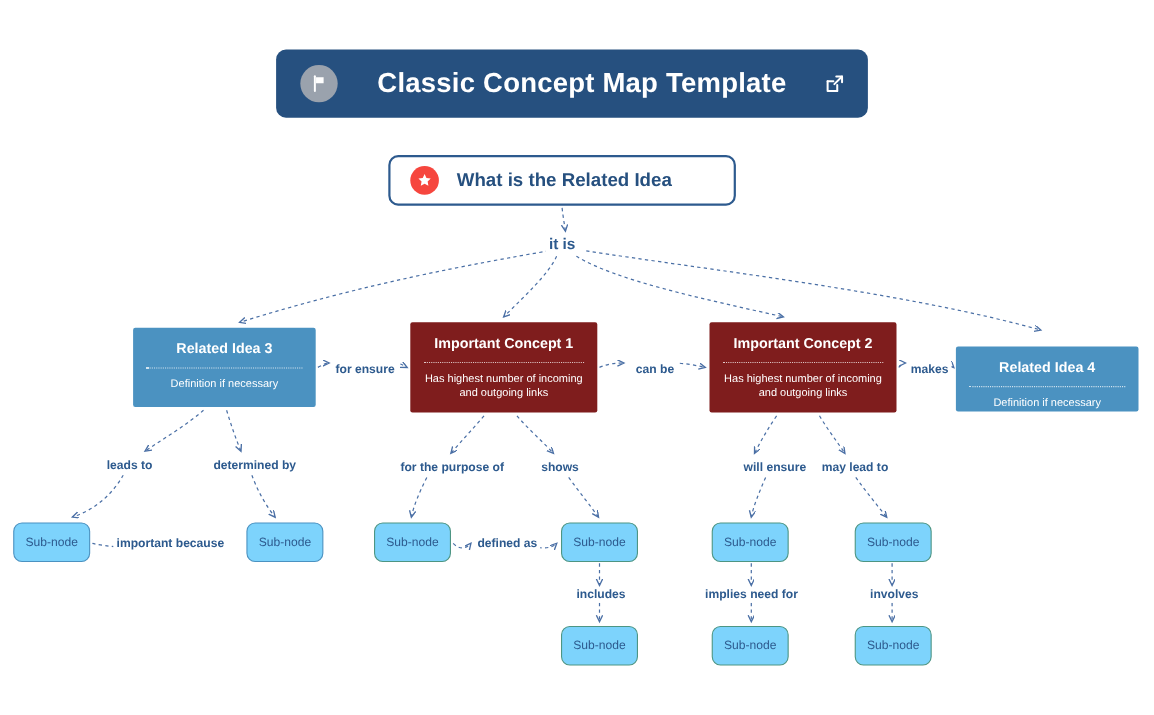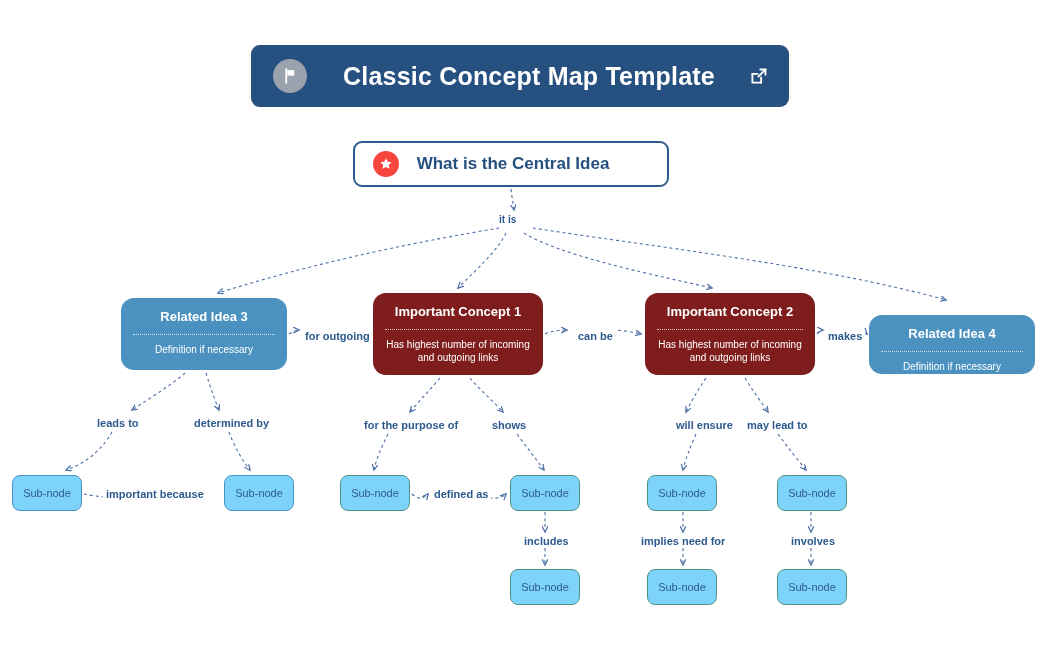--- a/index.html
+++ b/index.html
@@ -80,21 +80,21 @@
     color:#26507f;
     font-size:17px;
     font-weight:bold;
     padding-right:22px;
     white-space:nowrap;
   }
 
   
   .concept-card{
     position:absolute;
-    border-radius:13px;
+    border-radius:2px;
     box-sizing:border-box;
     padding:11px 12px 12px;
     display:flex;
     flex-direction:column;
     align-items:center;
   }
   .concept-card.blue{ background:#4b92c1; }
   .concept-card.green{ background:#7f1d1d; }
   .concept-title{
     color:#ffffff;
@@ -140,21 +140,21 @@
   .edge-label{
     position:absolute;
     color:#2d5a8e;
     font-size:11px;
     font-weight:bold;
     white-space:nowrap;
     background:#ffffff;
     padding:1px 3px;
     line-height:1.1;
   }
-  .edge-label.hub{ font-size:10px; }
+  .edge-label.hub{ font-size:14px; }
 </style>
 </head>
 <body>
 
 <div id="stage">
 
   <svg id="edges" viewBox="0 0 1049 650" xmlns="http://www.w3.org/2000/svg">
     <defs>
       <marker id="ah" markerWidth="7" markerHeight="7" refX="5.2" refY="2.6" orient="auto" markerUnits="strokeWidth">
         <path d="M0,0 L5.4,2.6 L0,5.2" fill="none" stroke="#4a6fa5" stroke-width="1.1"></path>
@@ -219,21 +219,21 @@
       </svg>
     </span>
   </div>
 
   <div class="central-node">
     <span class="star-badge">
       <svg width="16" height="16" viewBox="0 0 24 24" aria-hidden="true">
         <path d="M12 3.4l2.55 5.3 5.85.8-4.25 4.05 1.05 5.75L12 16.6l-5.2 2.7 1.05-5.75L3.6 9.5l5.85-.8z" fill="#ffffff"></path>
       </svg>
     </span>
-    <span class="central-label">What is the Central Idea</span>
+    <span class="central-label">What is the Related Idea</span>
   </div>
 
   <div class="edge-label hub" style="left:496px; top:213px;">it is</div>
 
   <div class="concept-card blue" style="left:121px; top:298px; width:166px; height:72px;">
     <span class="concept-title">Related Idea 3</span>
     <span class="concept-rule"></span>
     <span class="concept-desc">Definition if necessary</span>
   </div>
 
@@ -248,21 +248,21 @@
     <span class="concept-rule"></span>
     <span class="concept-desc">Has highest number of incoming and outgoing links</span>
   </div>
 
   <div class="concept-card blue" style="left:869px; top:315px; width:166px; height:59px;">
     <span class="concept-title">Related Idea 4</span>
     <span class="concept-rule"></span>
     <span class="concept-desc">Definition if necessary</span>
   </div>
 
-  <div class="edge-label" style="left:302px; top:329px;">for outgoing</div>
+  <div class="edge-label" style="left:302px; top:329px;">for ensure</div>
   <div class="edge-label" style="left:575px; top:329px;">can be</div>
   <div class="edge-label" style="left:825px; top:329px;">makes</div>
 
   <div class="edge-label" style="left:94px; top:416px;">leads to</div>
   <div class="edge-label" style="left:191px; top:416px;">determined by</div>
   <div class="edge-label" style="left:361px; top:418px;">for the purpose of</div>
   <div class="edge-label" style="left:489px; top:418px;">shows</div>
   <div class="edge-label" style="left:673px; top:418px;text-align:right;">will ensure</div>
   <div class="edge-label" style="left:744px; top:418px;">may lead to</div>
   <div class="edge-label" style="left:103px; top:487px;">important because</div>

